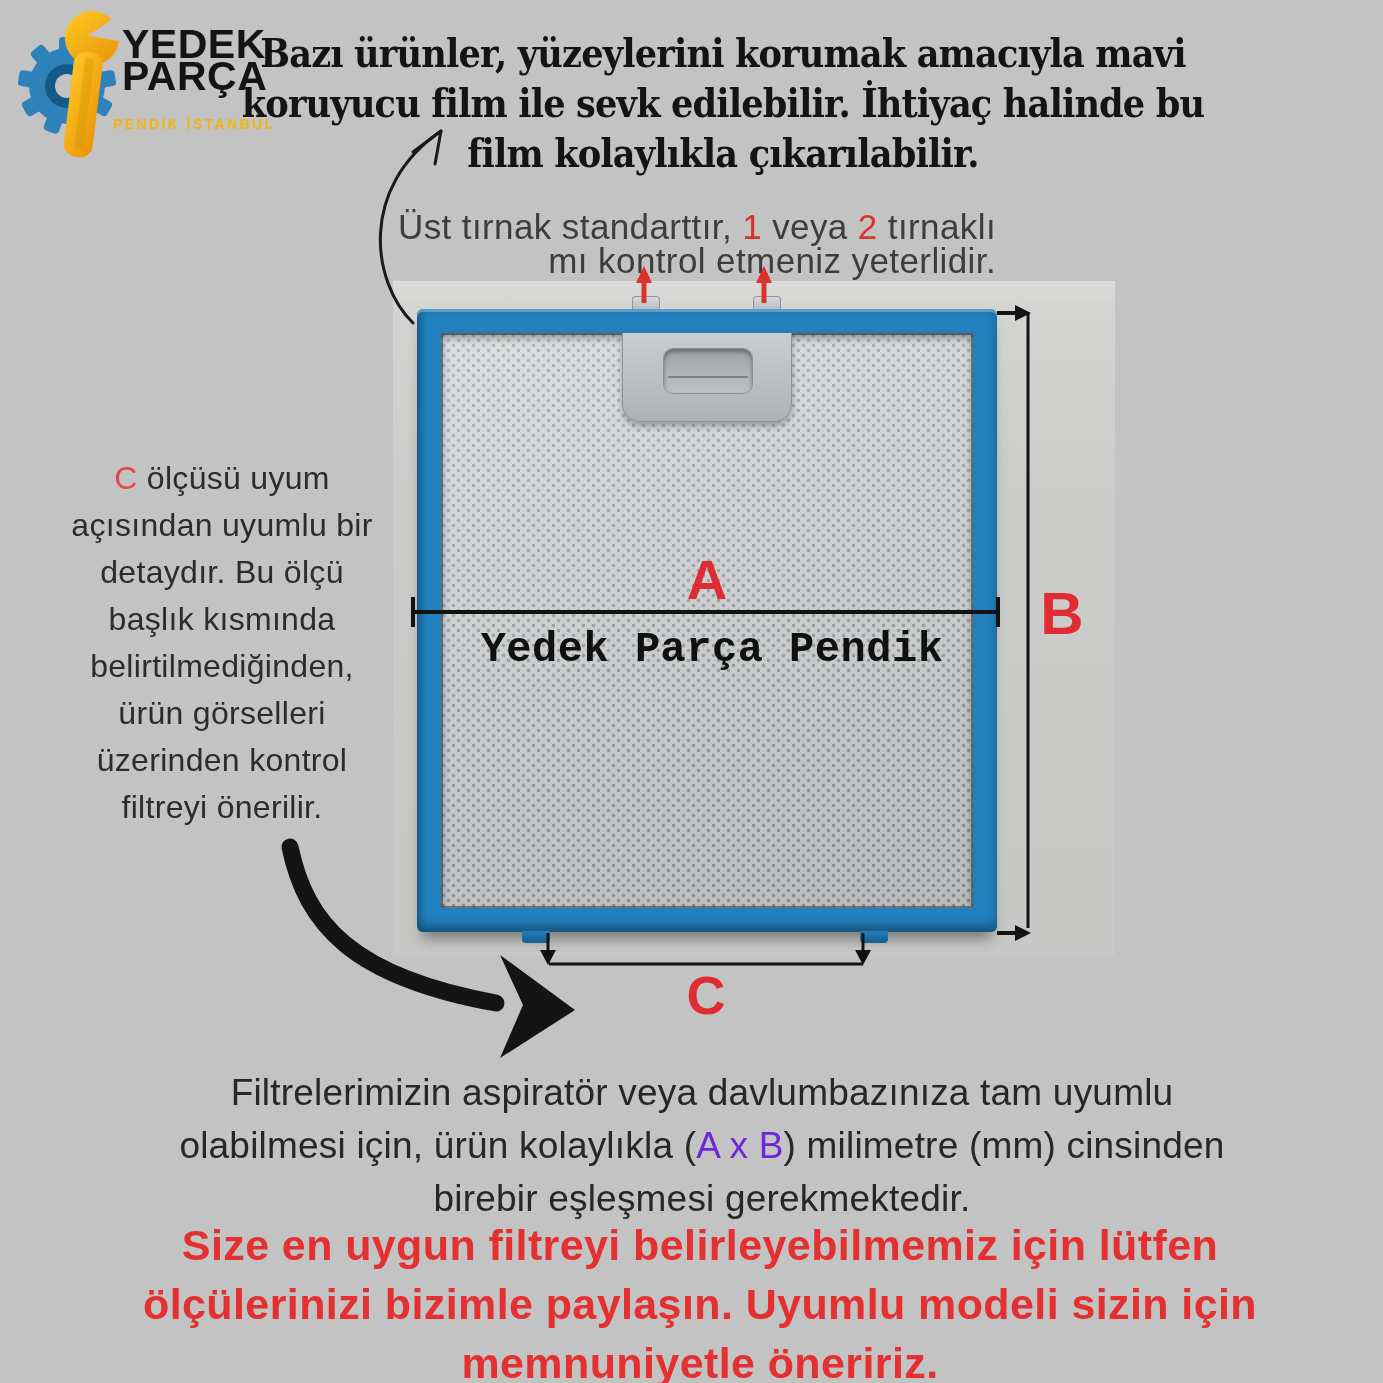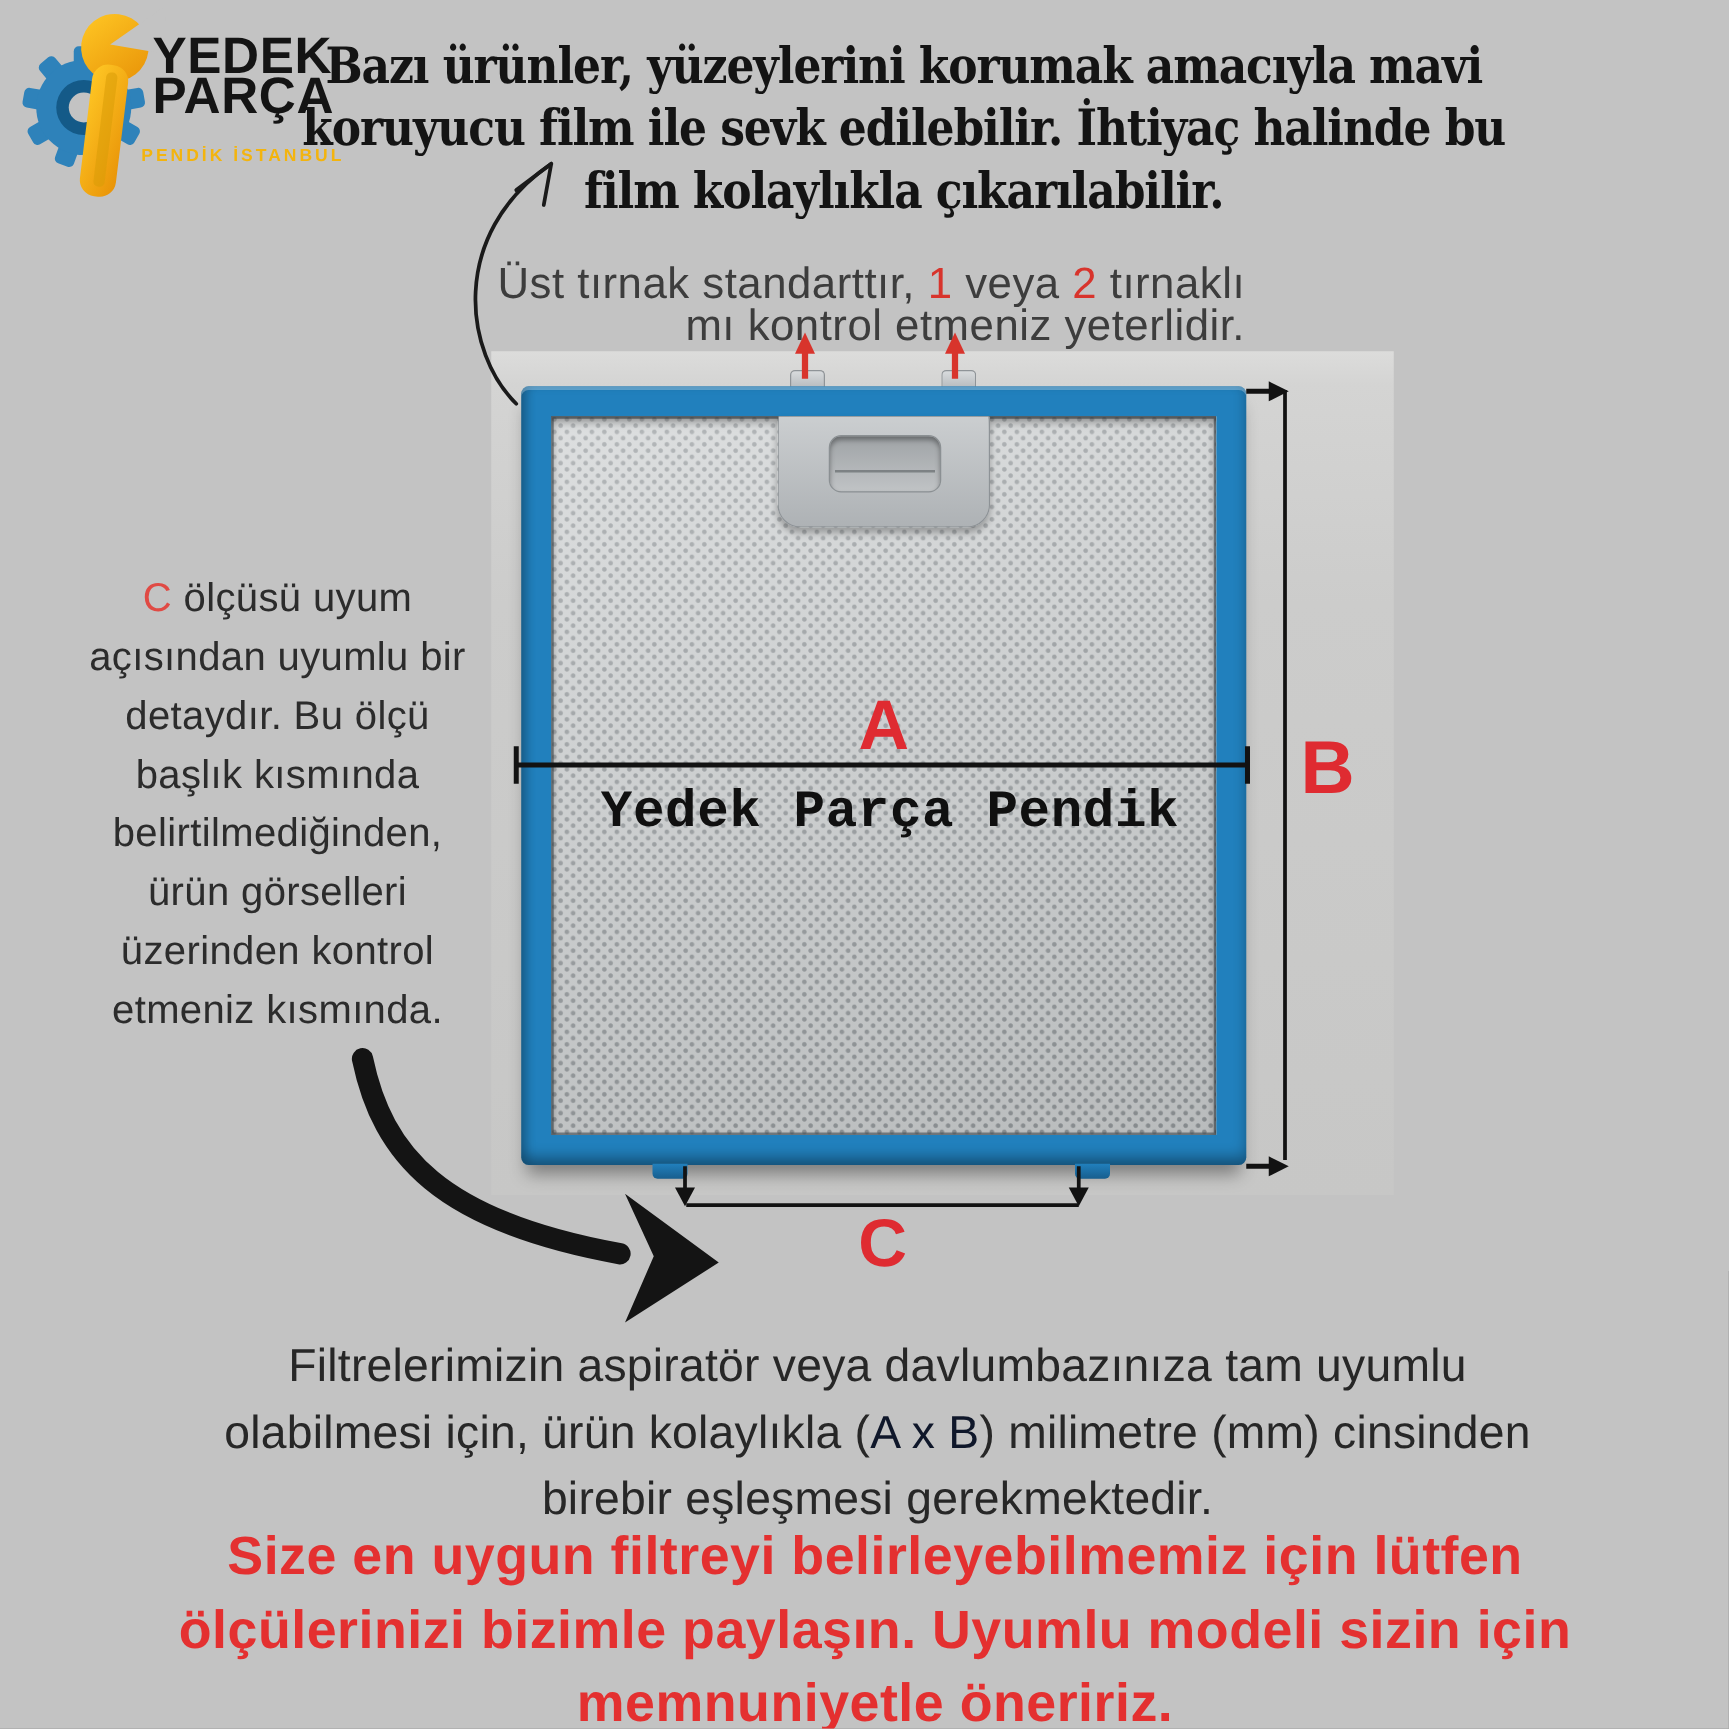--- a/index.html
+++ b/index.html
@@ -93,21 +93,21 @@
   .dim-letter{color:#df2b31;font-weight:800;transform:translateX(-50%);line-height:1;}
   .dim-a{left:707px;top:552px;font-size:56px;}
   .dim-b{left:1062px;top:584px;font-size:60px;}
   .dim-c{left:706px;top:968px;font-size:54px;}
 
   
   .fit-note{
     left:702px;top:1066px;transform:translateX(-50%);
     text-align:center;color:#272727;font-size:37px;line-height:53px;letter-spacing:0.2px;white-space:nowrap;
   }
-  .fit-note .accent{color:#0f172a;}
+  .fit-note .accent{color:#6d28d9;}
   .cta-note{
     left:700px;top:1216px;transform:translateX(-50%);
     text-align:center;color:#e43030;font-weight:700;font-size:43px;line-height:59px;letter-spacing:0.4px;white-space:nowrap;
   }
   svg{display:block;}
   .overlay{left:0;top:0;pointer-events:none;}
 </style>
 </head>
 <body>
 
@@ -163,21 +163,21 @@
   </div>
 
   <div class="abs left-note">
     <div><span class="accent">C</span><span> ölçüsü uyum</span></div>
     <div>açısından uyumlu bir</div>
     <div>detaydır. Bu ölçü</div>
     <div>başlık kısmında</div>
     <div>belirtilmediğinden,</div>
     <div>ürün görselleri</div>
     <div>üzerinden kontrol</div>
-    <div>etmeniz kısmında.</div>
+    <div>filtreyi önerilir.</div>
   </div>
 
   <div class="abs tab-top t1"></div>
   <div class="abs tab-top t2"></div>
   <div class="abs frame">
     <div class="mesh"></div>
   </div>
   <div class="abs handle">
     <div class="handle-slot">
       <div class="handle-slot-line"></div>

